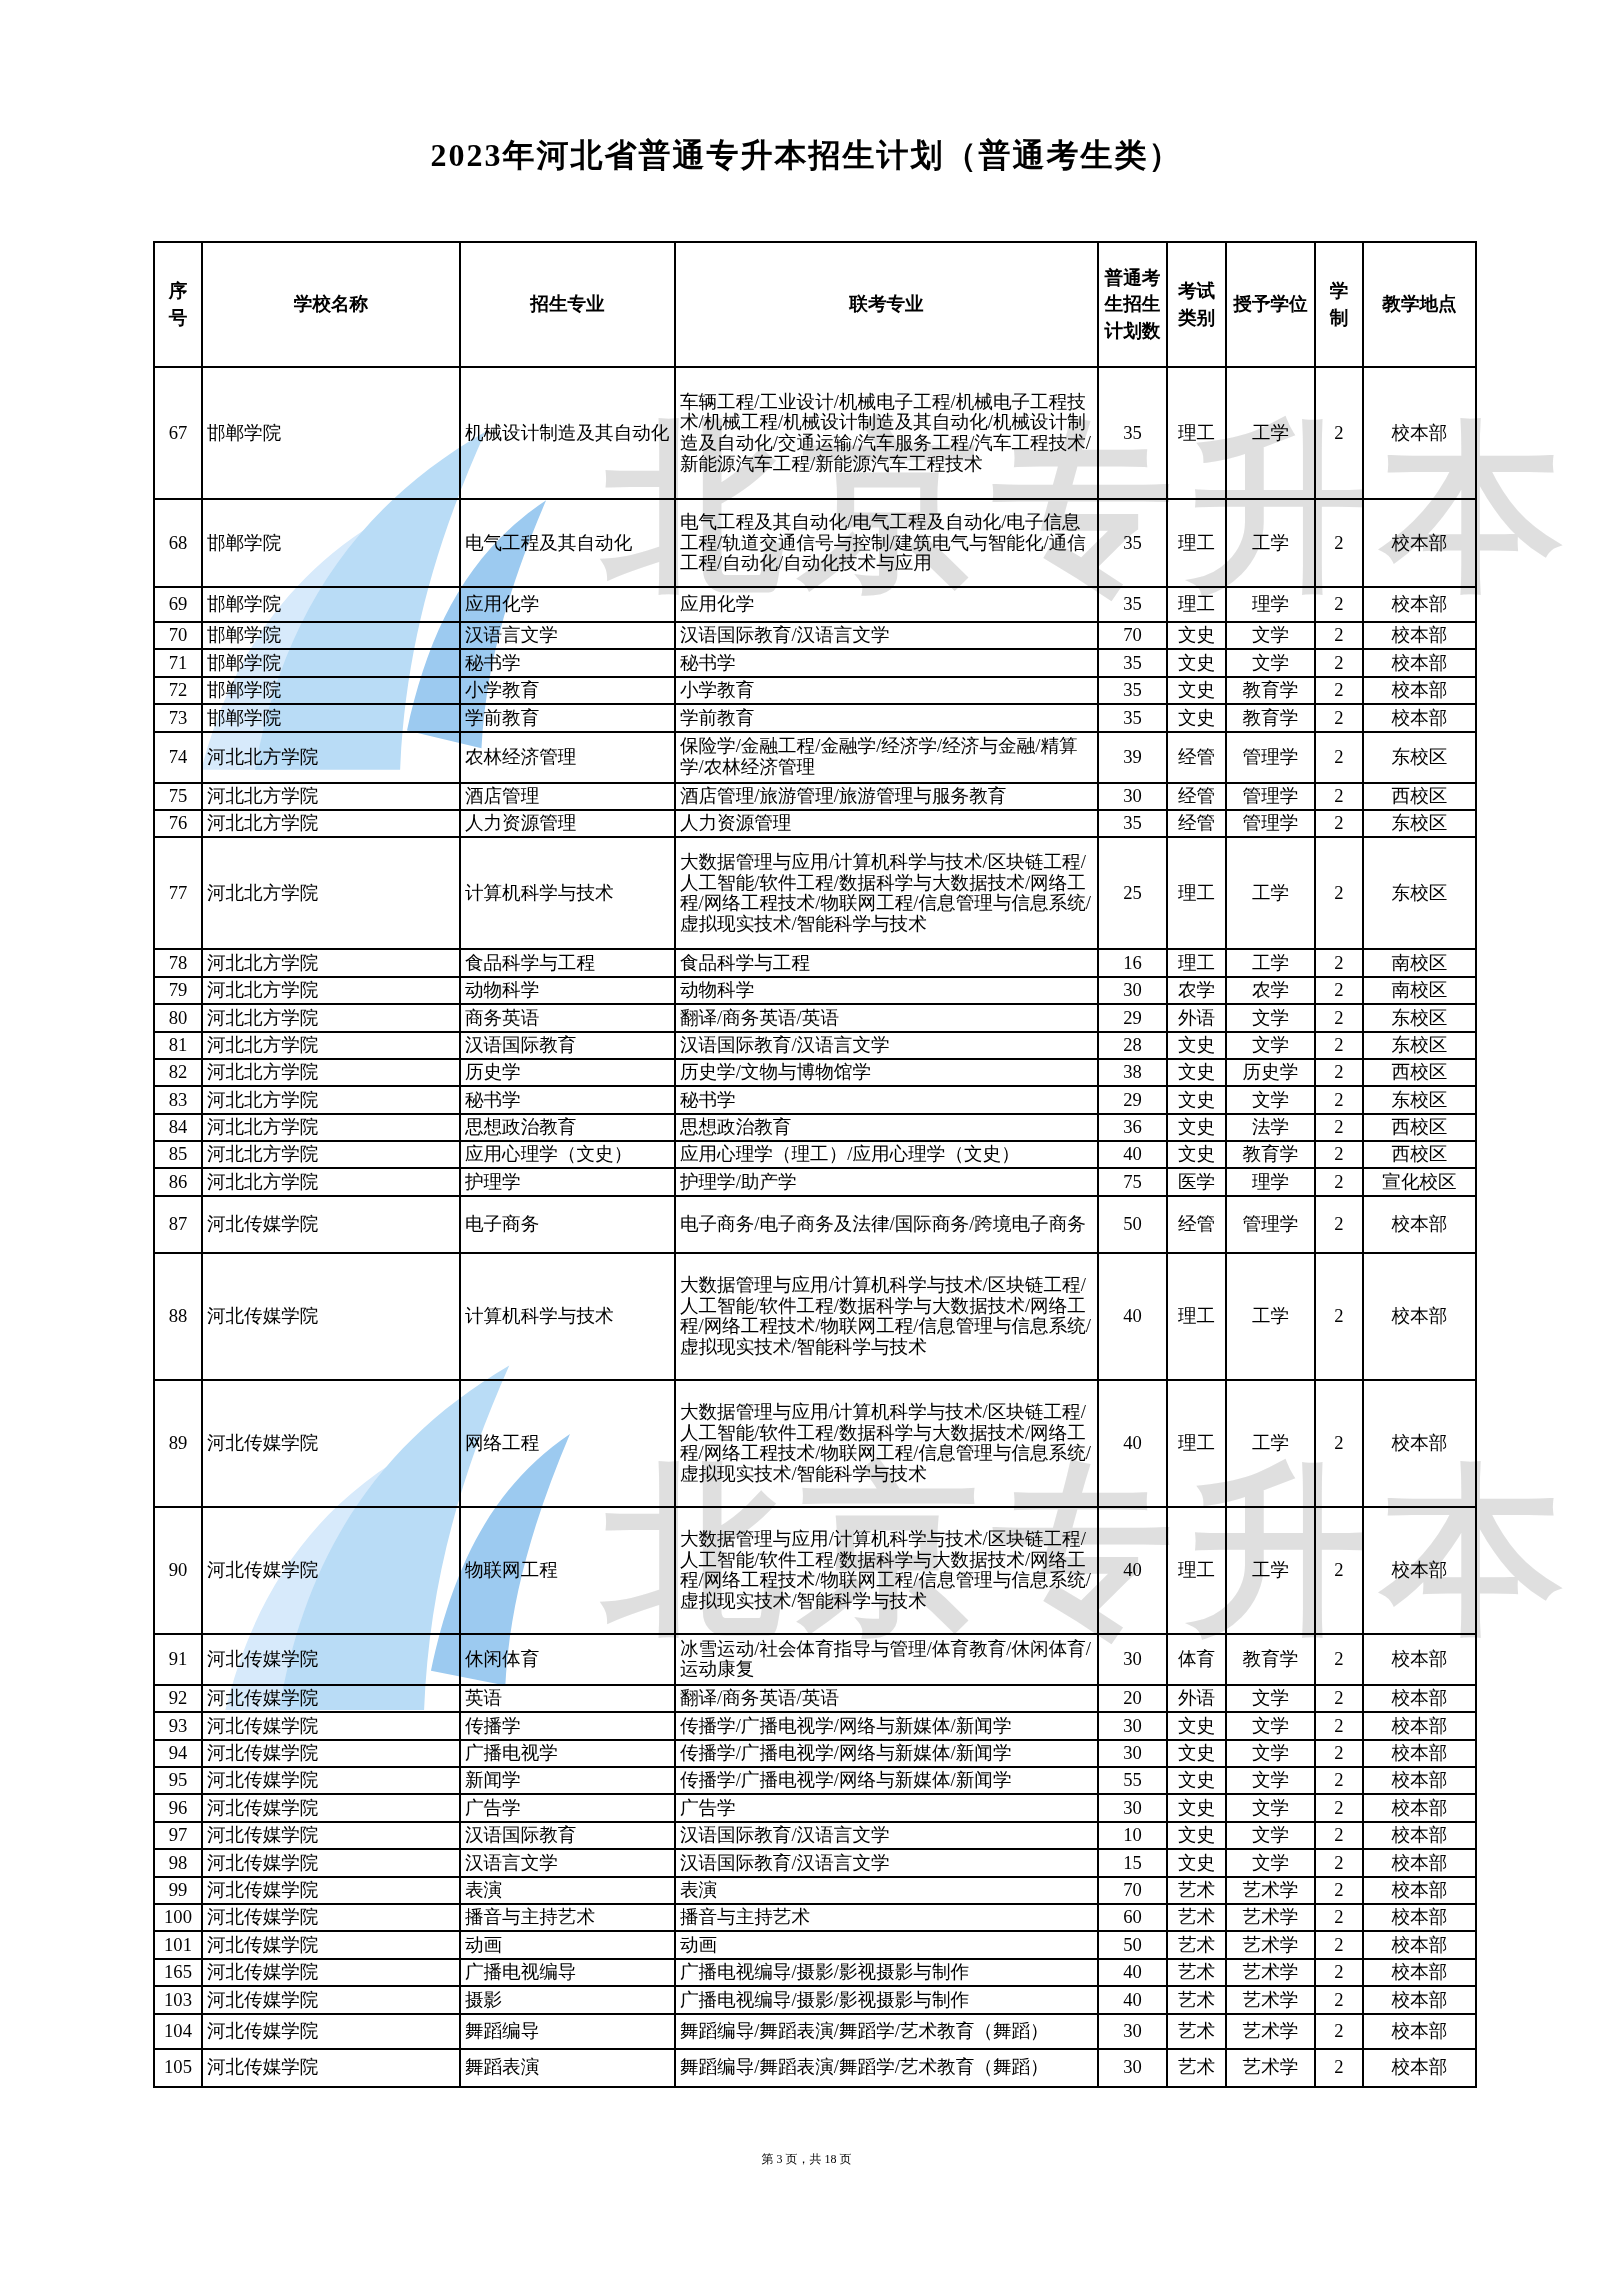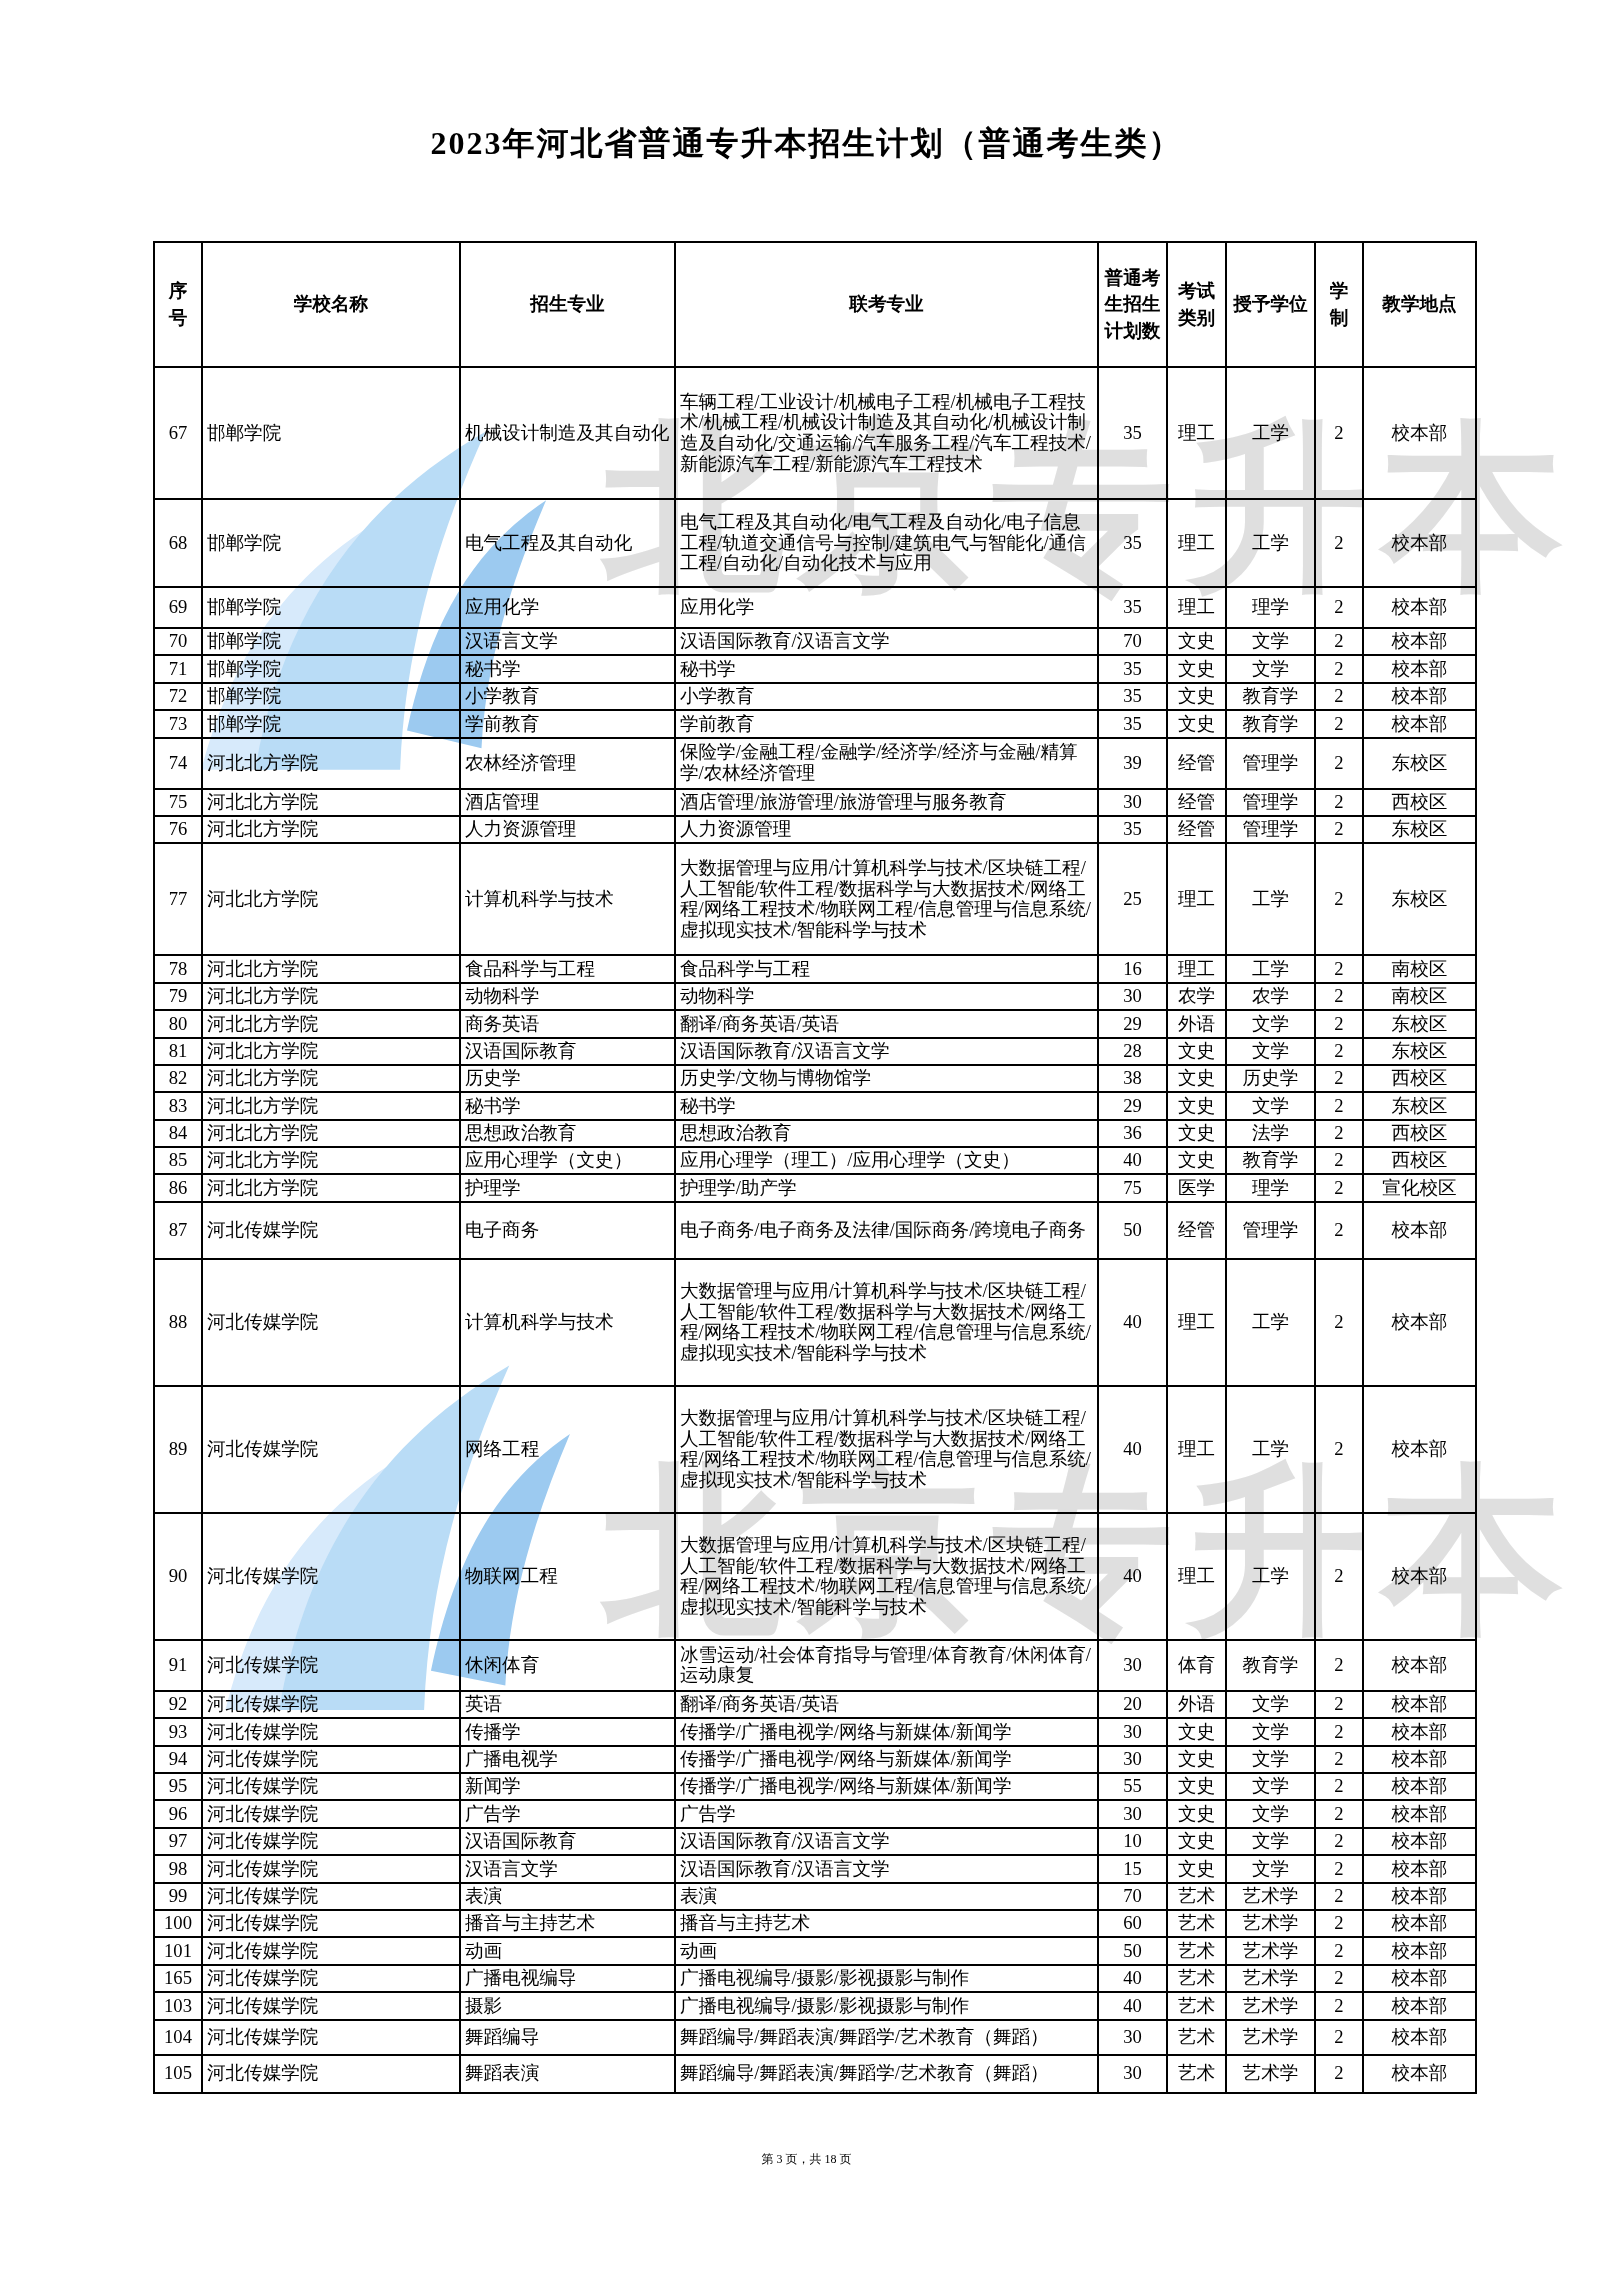--- a/index.html
+++ b/index.html
@@ -3,21 +3,21 @@
 <meta charset="utf-8">
 <style>
   html,body{margin:0;padding:0;}
   body{
     width:1622px;height:2294px;position:relative;overflow:hidden;
     background:#ffffff;
     font-family:"Liberation Serif", serif;
     color:#000;
   }
   .page-title{
-    position:absolute;left:146px;top:122px;width:1321px;
+    position:absolute;left:146px;top:134px;width:1321px;
     text-align:center;font-size:32px;font-weight:bold;
     letter-spacing:2px;z-index:2;
   }
   .enroll-table{
     position:absolute;left:153px;top:241px;width:1321px;
     border-collapse:collapse;table-layout:fixed;z-index:1;
     border:2.9px solid #000;
   }
   .enroll-table th,.enroll-table td{
     border:2px solid #000;
@@ -116,21 +116,21 @@
         <td class="c-center">68</td>
         <td class="c-left">邯郸学院</td>
         <td class="c-left">电气工程及其自动化</td>
         <td class="c-left">电气工程及其自动化/电气工程及自动化/电子信息工程/轨道交通信号与控制/建筑电气与智能化/通信工程/自动化/自动化技术与应用</td>
         <td class="c-center">35</td>
         <td class="c-center">理工</td>
         <td class="c-center">工学</td>
         <td class="c-center">2</td>
         <td class="c-center">校本部</td>
       </tr>
-      <tr style="height: 41px;">
+      <tr style="height: 35px;">
         <td class="c-center">69</td>
         <td class="c-left">邯郸学院</td>
         <td class="c-left">应用化学</td>
         <td class="c-left">应用化学</td>
         <td class="c-center">35</td>
         <td class="c-center">理工</td>
         <td class="c-center">理学</td>
         <td class="c-center">2</td>
         <td class="c-center">校本部</td>
       </tr>

